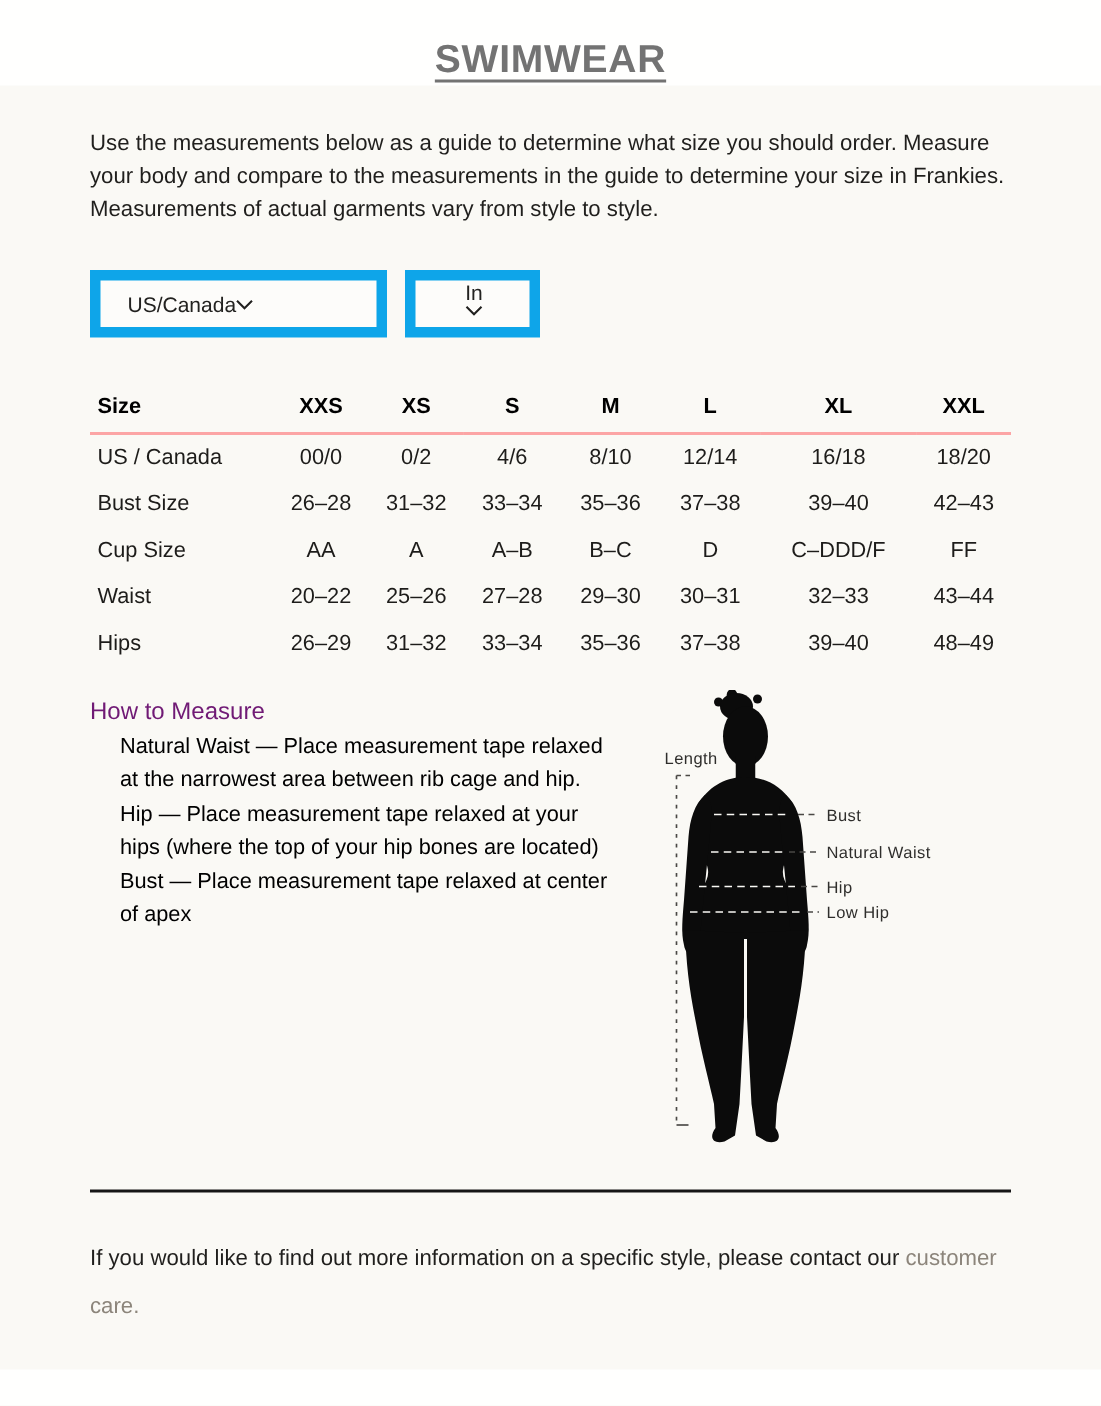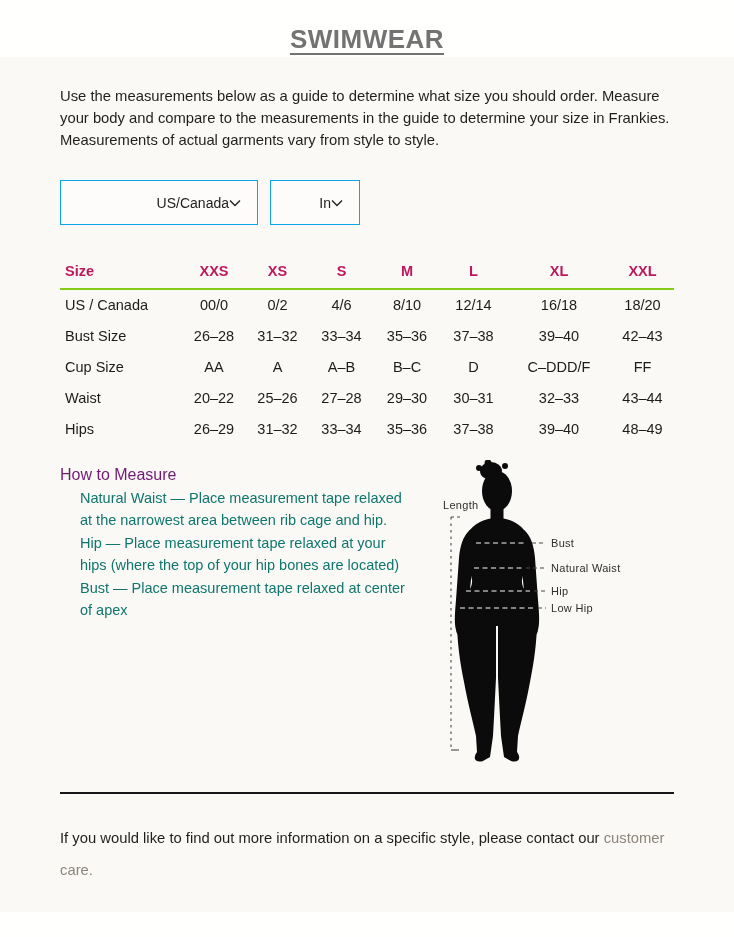--- a/index.html
+++ b/index.html
@@ -31,63 +31,63 @@
   .intro {
     padding-top:28px;
     font-size:14.8px;
     line-height:22px;
     color:#201f1d;
   }
   .filters { margin-top:29px; display:flex; gap:12px; }
   .select-box {
     height:45px;
     background:#fdfcfa;
-    border:1px solid #0ea5e9;
+    border:7px solid #0ea5e9;
     display:flex;
     align-items:center;
-    justify-content:flex-end;
+    justify-content:flex-start;
     padding:0 16px 0 18px;
     font-size:14px;
     color:#232220;
     cursor:pointer;
   }
   .select-region { width:198px; }
-  .select-unit { width:90px; }
+  .select-unit { width:90px;flex-direction:column; }
   .chev { width:12px; height:8px; flex:0 0 auto; }
 
   table.size-chart {
     margin-top:32px;
     width:614px;
     border-collapse:collapse;
     table-layout:fixed;
     font-size:14.5px;
     color:#1d1c1a;
   }
   table.size-chart th {
     font-weight:700;
-    color:#be185d;
+    color:#000000;
     text-align:center;
     padding:6px 0 9px 0;
-    border-bottom:2px solid #84cc16;
+    border-bottom:2px solid #fca5a5;
   }
   table.size-chart th:first-child,
   table.size-chart td:first-child { text-align:left; padding-left:5px; }
   table.size-chart td {
     text-align:center;
     height:31px;
     padding:0;
     vertical-align:middle;
     margin-top:44px;
   }
 
   .how-to { margin-top:22px; display:flex; }
   .how-to-text { width:350px; flex:0 0 350px; }
   .how-to-heading { font-size:16px; font-weight:500; color:#701a75; }
   .how-to-items { margin-top:3px; padding-left:20px; width:348px; }
-  .how-to-items p { font-size:14.5px; line-height:22.4px; color:#0f766e; }
+  .how-to-items p { font-size:14.5px; line-height:22.4px; color:#000000; }
   .figure-wrap { margin-left:20px; margin-top:-6px; width:244px; flex:0 0 244px; }
 
   .divider { border:none; border-top:2px solid #161616; margin-top:8px; width:614px; }
   .footer-note { margin-top:28px; font-size:14.8px; line-height:32px; color:#201f1d; width:616px; }
   .footer-link { color:#8c857b; text-decoration:none; cursor:pointer; }
 
   .fig-label { font-size:11px; fill:#2f2e2c; letter-spacing:0.3px; font-family:"Liberation Sans", sans-serif; }
 </style>
 </head>
 <body>

